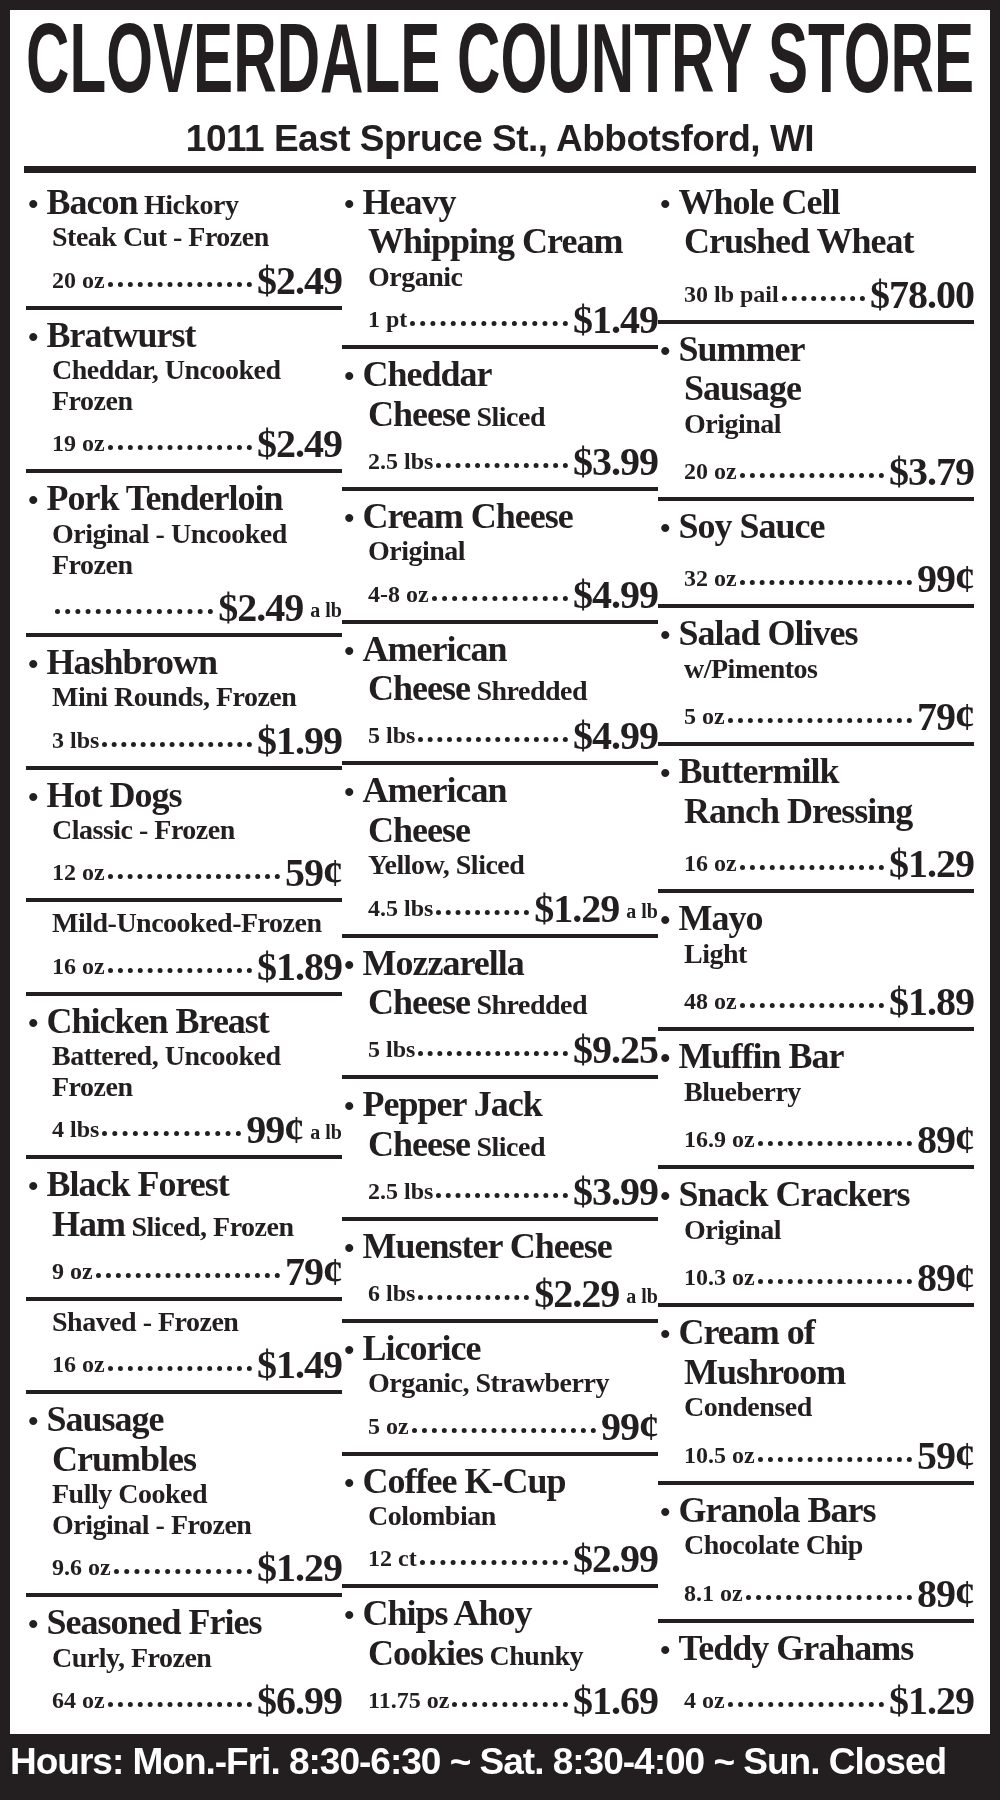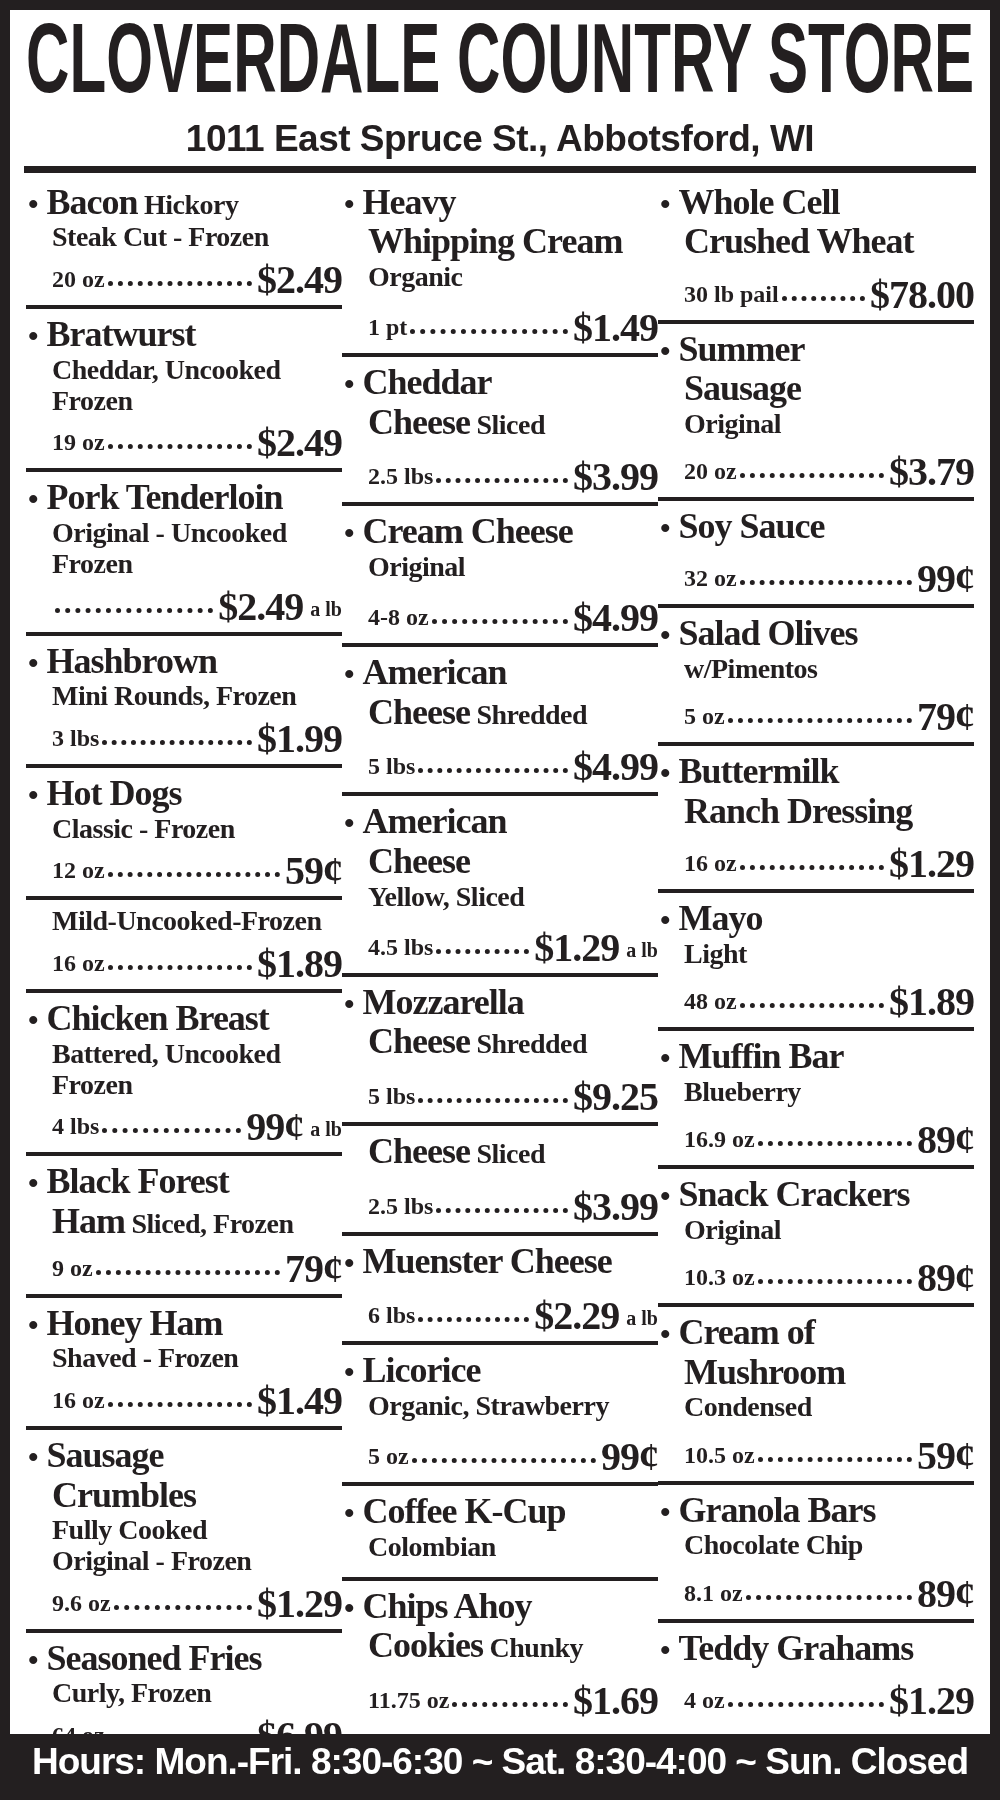--- a/index.html
+++ b/index.html
@@ -48,21 +48,21 @@
   .price{
     font-size:40px;font-weight:bold;line-height:0.85;
     white-space:nowrap;letter-spacing:-1px;
   }
   .suffix{font-size:20px;font-weight:bold;line-height:1;margin:0 0 5px 7px;white-space:nowrap;}
   
   .footer{
     flex:0 0 auto;height:56px;background:#231f20;color:#fff;
     font-family:"Liberation Sans",sans-serif;font-weight:bold;
     font-size:37px;letter-spacing:-1px;
-    display:flex;align-items:center;justify-content:center;
+    display:flex;align-items:center;
     white-space:nowrap;
   }
 </style>
 </head>
 <body>
 
 <div class="page">
 
   <div class="header">
     <svg class="title-svg" viewBox="0 0 952 84" aria-hidden="false">
@@ -143,21 +143,20 @@
         <div class="item has-sep">
           <div class="line"><span class="bullet">•</span><span class="big">Black Forest</span></div>
           <div class="line cont"><span class="big">Ham</span><span class="small"> Sliced, Frozen</span></div>
           <div class="price-row">
             <span class="size">9 oz</span>
             <span class="dots"></span>
             <span class="price">79¢</span>
           </div>
         </div>
         <div class="item has-sep">
-          <div class="line"><span class="bullet">•</span><span class="big">Honey Ham</span></div>
           <div class="line cont"><span class="small">Shaved - Frozen</span></div>
           <div class="price-row">
             <span class="size">16 oz</span>
             <span class="dots"></span>
             <span class="price">$1.49</span>
           </div>
         </div>
         <div class="item has-sep">
           <div class="line"><span class="bullet">•</span><span class="big">Sausage</span></div>
           <div class="line cont"><span class="big">Crumbles</span></div>
@@ -231,20 +230,21 @@
         <div class="item has-sep">
           <div class="line"><span class="bullet">•</span><span class="big">Mozzarella</span></div>
           <div class="line cont"><span class="big">Cheese</span><span class="small"> Shredded</span></div>
           <div class="price-row">
             <span class="size">5 lbs</span>
             <span class="dots"></span>
             <span class="price">$9.25</span>
           </div>
         </div>
         <div class="item has-sep">
+          <div class="line"><span class="bullet">•</span><span class="big">Pepper Jack</span></div>
           <div class="line cont"><span class="big">Cheese</span><span class="small"> Sliced</span></div>
           <div class="price-row">
             <span class="size">2.5 lbs</span>
             <span class="dots"></span>
             <span class="price">$3.99</span>
           </div>
         </div>
         <div class="item has-sep">
           <div class="line"><span class="bullet">•</span><span class="big">Muenster Cheese</span></div>
           <div class="price-row">
@@ -259,20 +259,25 @@
           <div class="line cont"><span class="small">Organic, Strawberry</span></div>
           <div class="price-row">
             <span class="size">5 oz</span>
             <span class="dots"></span>
             <span class="price">99¢</span>
           </div>
         </div>
         <div class="item has-sep">
           <div class="line"><span class="bullet">•</span><span class="big">Coffee K-Cup</span></div>
           <div class="line cont"><span class="small">Colombian</span></div>
+          <div class="price-row">
+            <span class="size">12 ct</span>
+            <span class="dots"></span>
+            <span class="price">$2.99</span>
+          </div>
         </div>
         <div class="item">
           <div class="line"><span class="bullet">•</span><span class="big">Chips Ahoy</span></div>
           <div class="line cont"><span class="big">Cookies</span><span class="small"> Chunky</span></div>
           <div class="price-row">
             <span class="size">11.75 oz</span>
             <span class="dots"></span>
             <span class="price">$1.69</span>
           </div>
         </div>

